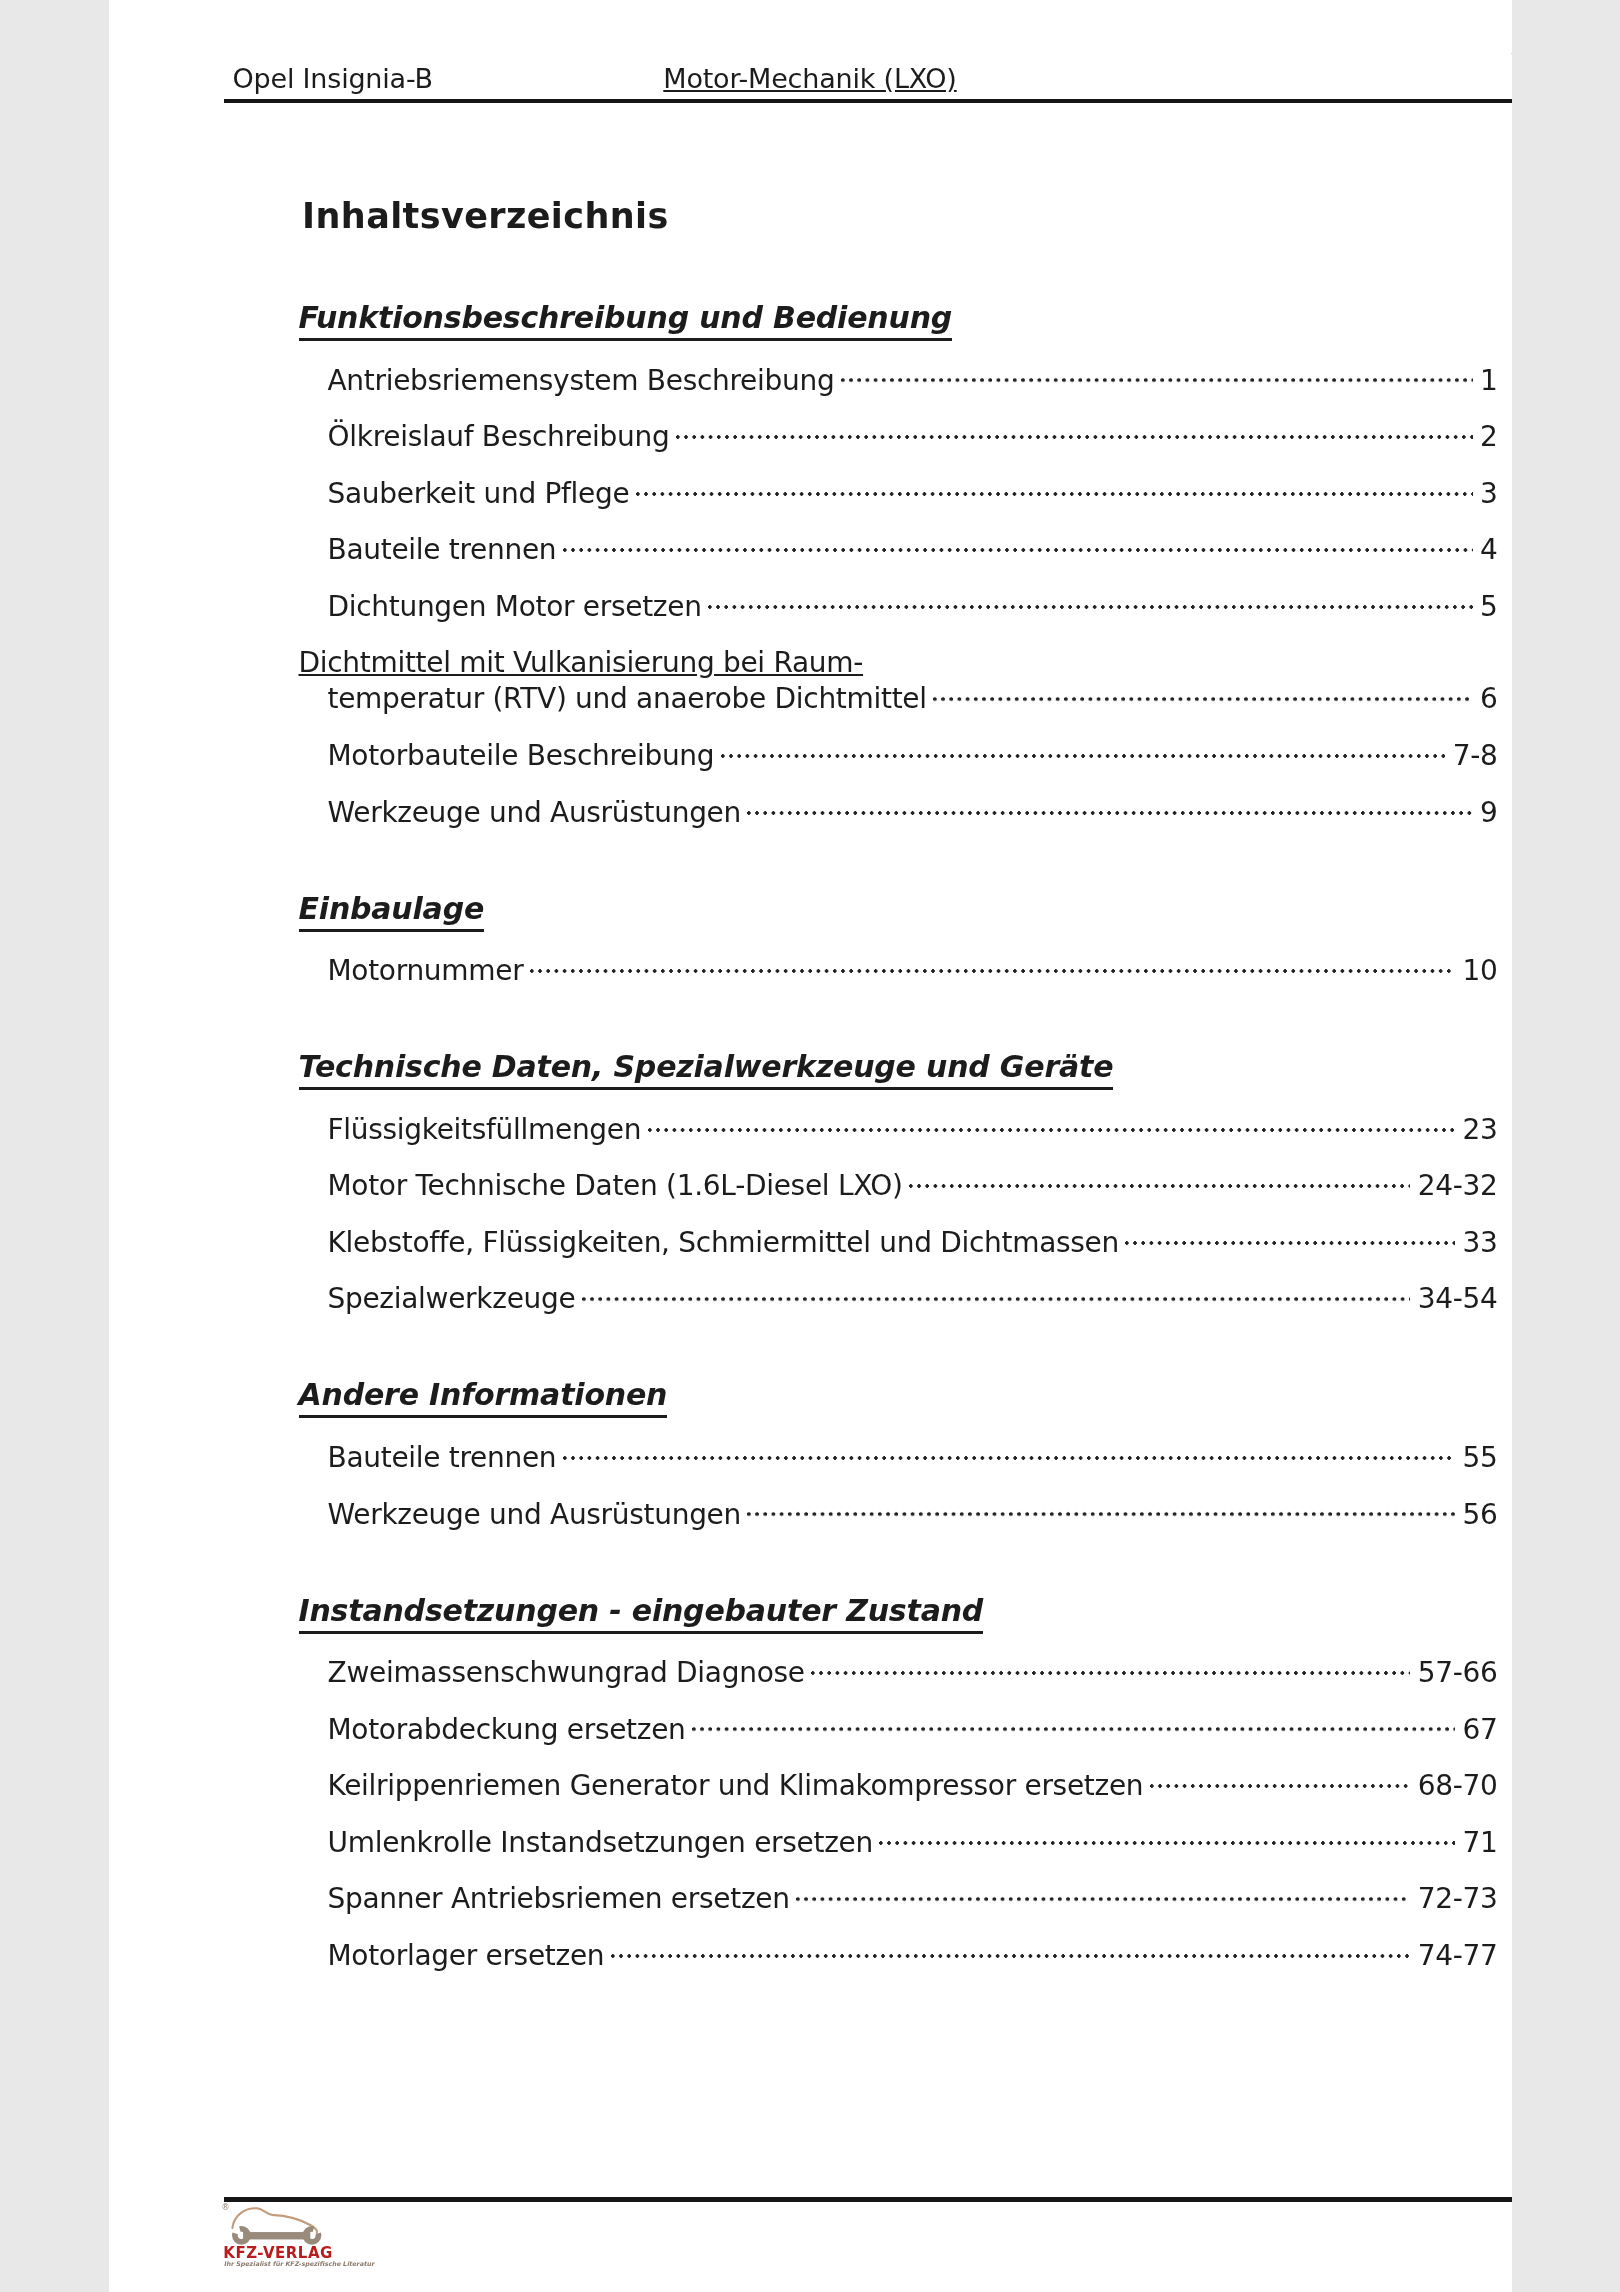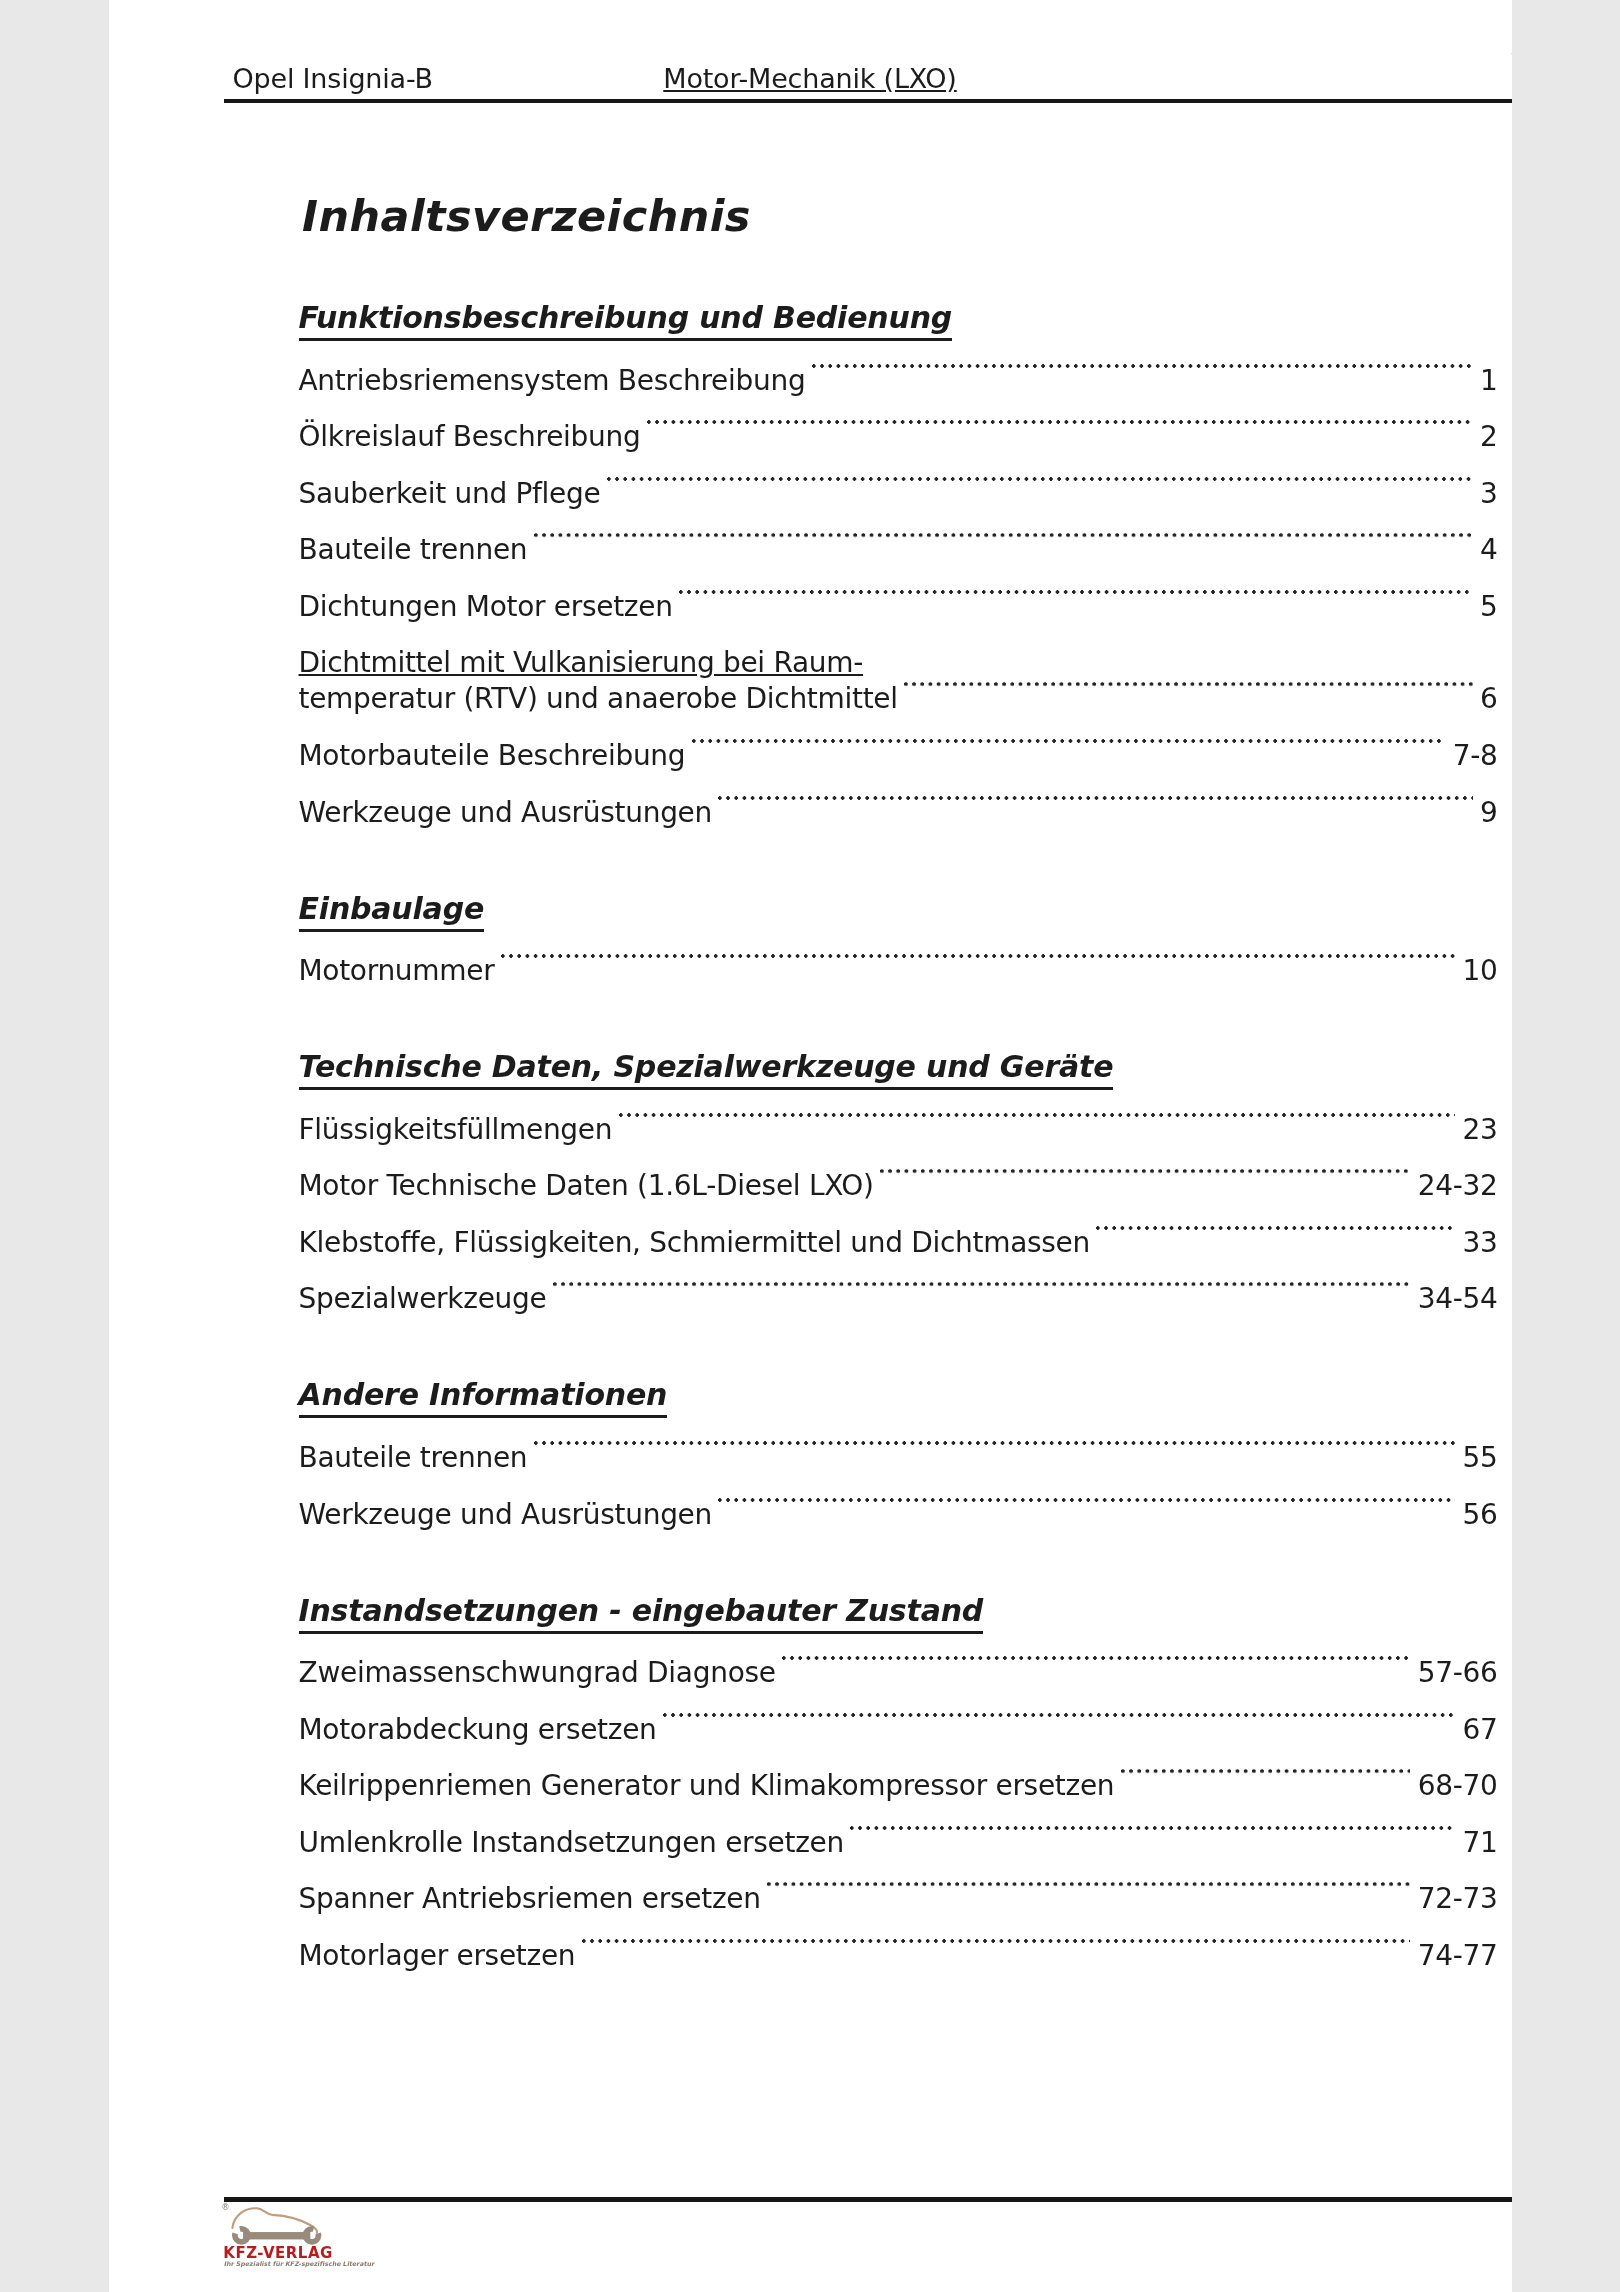--- a/index.html
+++ b/index.html
@@ -12,32 +12,32 @@
 
   
   .header-left  { position:absolute; left:124px; top:64px; font-size:27px; line-height:30px; letter-spacing:-0.2px; }
   .header-center{ position:absolute; left:0; right:0; top:64px; text-align:center; font-size:27px; line-height:30px; letter-spacing:-0.2px;text-decoration:underline; }
   .header-rule  { position:absolute; left:115px; top:99px; width:1394px; height:3.6px; background:#161616; }
   .opel-logo    { position:absolute; left:1397px; top:0; width:113px; height:99px; }
 
   
   .toc { position:absolute; left:190px; top:0; width:1199px; }
   .toc-title {
-    margin:192px 0 20.6px 3.6px; font-size:43px; line-height:48px;
-    font-weight:bold; letter-spacing:0.4px;font-style:italic;
+    margin:192px 0 20.6px 3.6px; font-size:35px; line-height:48px;
+    font-weight:bold; letter-spacing:0.4px;
   }
   .section { margin-top:57px; }
   .section-heading {
     display:inline-block; font-size:30px; line-height:41px; font-weight:bold;
     letter-spacing:-0.2px; border-bottom:3.6px solid #1c1c1c;font-style:italic;
   }
   .entries { margin-top:21.5px; }
   .entry { font-size:28px; line-height:36px; margin-bottom:20.6px; letter-spacing:-0.3px; }
   .entry-line1 { line-height:36px;text-decoration:underline; }
-  .entry-row { display:flex; align-items:flex-start; }
+  .entry-row { display:flex; align-items:center;margin-left:29px; }
   .entry-label { white-space:nowrap; }
   .dots {
     flex:1; height:6.3px; margin:0 7.2px 0 6.3px;
     background-image:radial-gradient(circle at 1.9px 3.1px,#232323 1.7px,transparent 2px);
     background-size:8.2px 6.3px; background-repeat:repeat-x; background-position:left bottom;
   }
   .entry-page { white-space:nowrap; }
 
   
   .footer-rule { position:absolute; left:115px; top:2197px; width:1394px; height:4.5px; background:#161616; }

